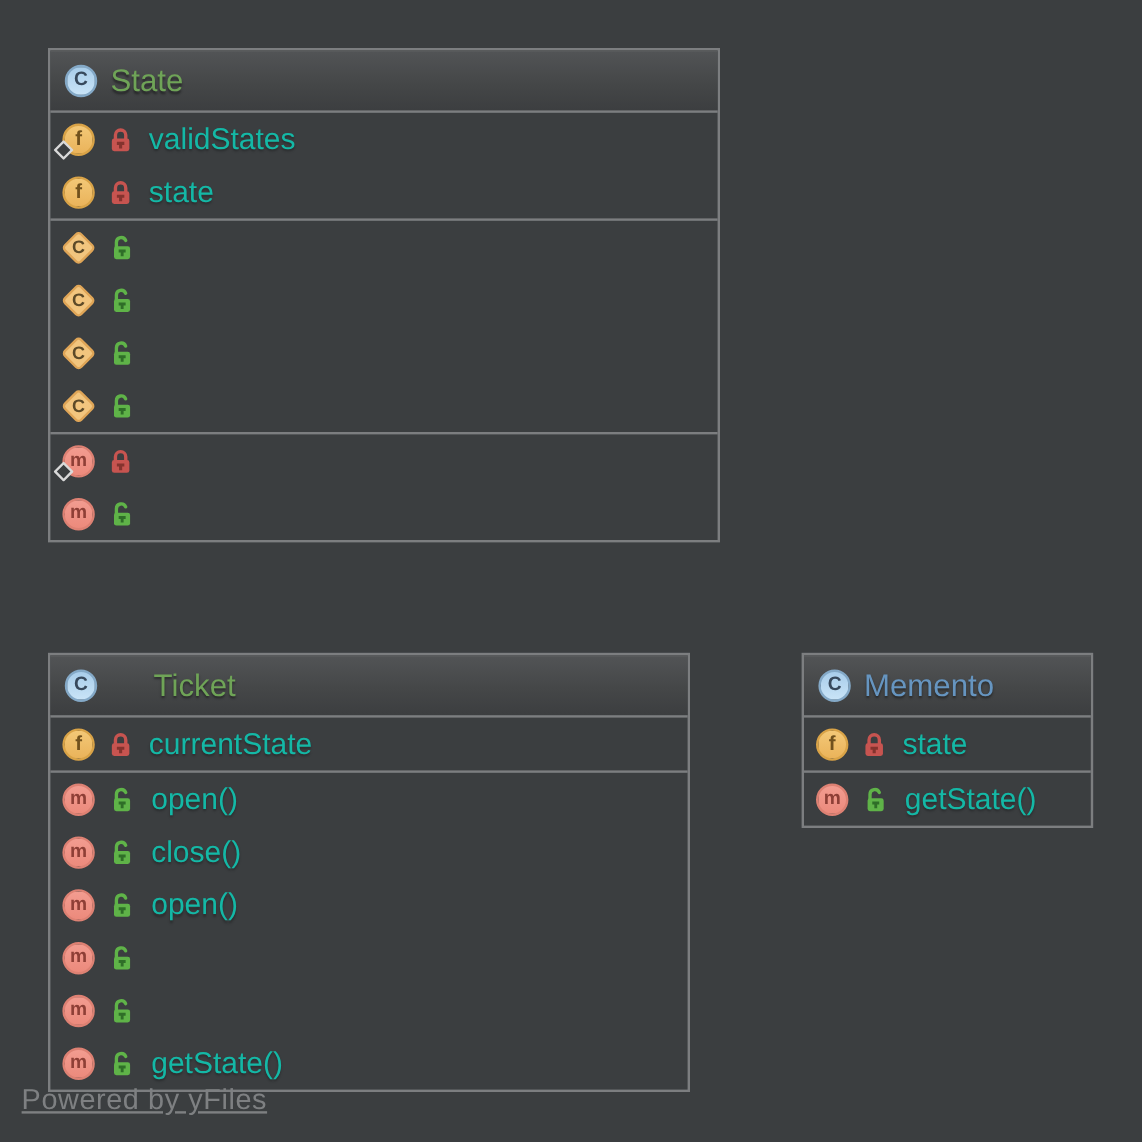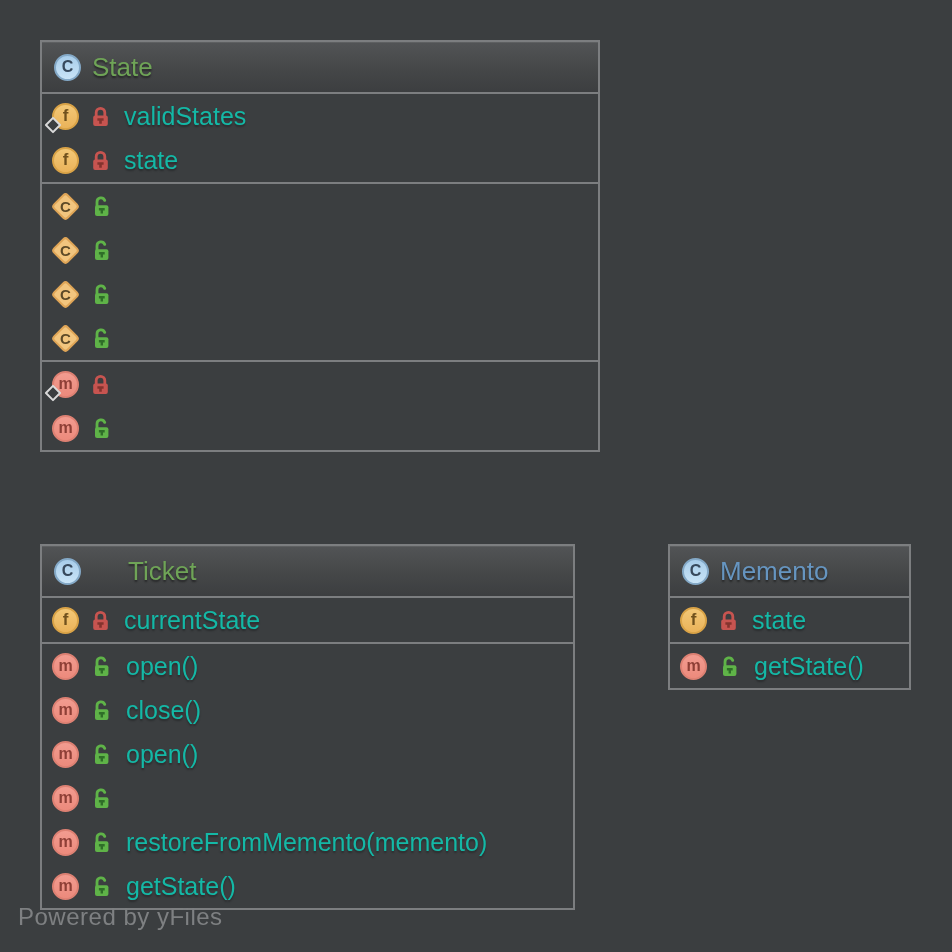--- a/index.html
+++ b/index.html
@@ -285,21 +285,20 @@
           </div>
           <div class="member-row">
             <span class="member-badge method">
               <span class="letter">m</span>
             </span>
             <svg class="lock" width="19" height="21" viewBox="0 0 19 21">
        <path d="M5 10 V5.9 a4 4 0 0 1 7.7 -1.5" fill="none" stroke="#5fb348" stroke-width="2.8" stroke-linecap="round"></path>
        <rect x="3" y="9.2" width="13.4" height="10.8" rx="2" fill="#5fb348"></rect>
        <path d="M6.9 12 h5.8 v2.5 h-1.7 v3 h-2.4 v-3 H6.9 z" fill="#2f6e28"></path>
      </svg>
-            <span class="member-label">restoreFromMemento(memento)</span>
           </div>
           <div class="member-row">
             <span class="member-badge method">
               <span class="letter">m</span>
             </span>
             <svg class="lock" width="19" height="21" viewBox="0 0 19 21">
        <path d="M5 10 V5.9 a4 4 0 0 1 7.7 -1.5" fill="none" stroke="#5fb348" stroke-width="2.8" stroke-linecap="round"></path>
        <rect x="3" y="9.2" width="13.4" height="10.8" rx="2" fill="#5fb348"></rect>
        <path d="M6.9 12 h5.8 v2.5 h-1.7 v3 h-2.4 v-3 H6.9 z" fill="#2f6e28"></path>
      </svg>
@@ -337,14 +336,14 @@
        <path d="M5 10 V5.9 a4 4 0 0 1 7.7 -1.5" fill="none" stroke="#5fb348" stroke-width="2.8" stroke-linecap="round"></path>
        <rect x="3" y="9.2" width="13.4" height="10.8" rx="2" fill="#5fb348"></rect>
        <path d="M6.9 12 h5.8 v2.5 h-1.7 v3 h-2.4 v-3 H6.9 z" fill="#2f6e28"></path>
      </svg>
             <span class="member-label">getState()</span>
           </div>
         </div>
       </div>
   </section>
 
-  <div class="watermark" style="color: rgb(126, 128, 130);">Powered by yFiles</div>
+  <div class="watermark" style="color: rgb(126, 128, 130); text-decoration: underline;">Powered by yFiles</div>
 </div>
 
 </body></html>

